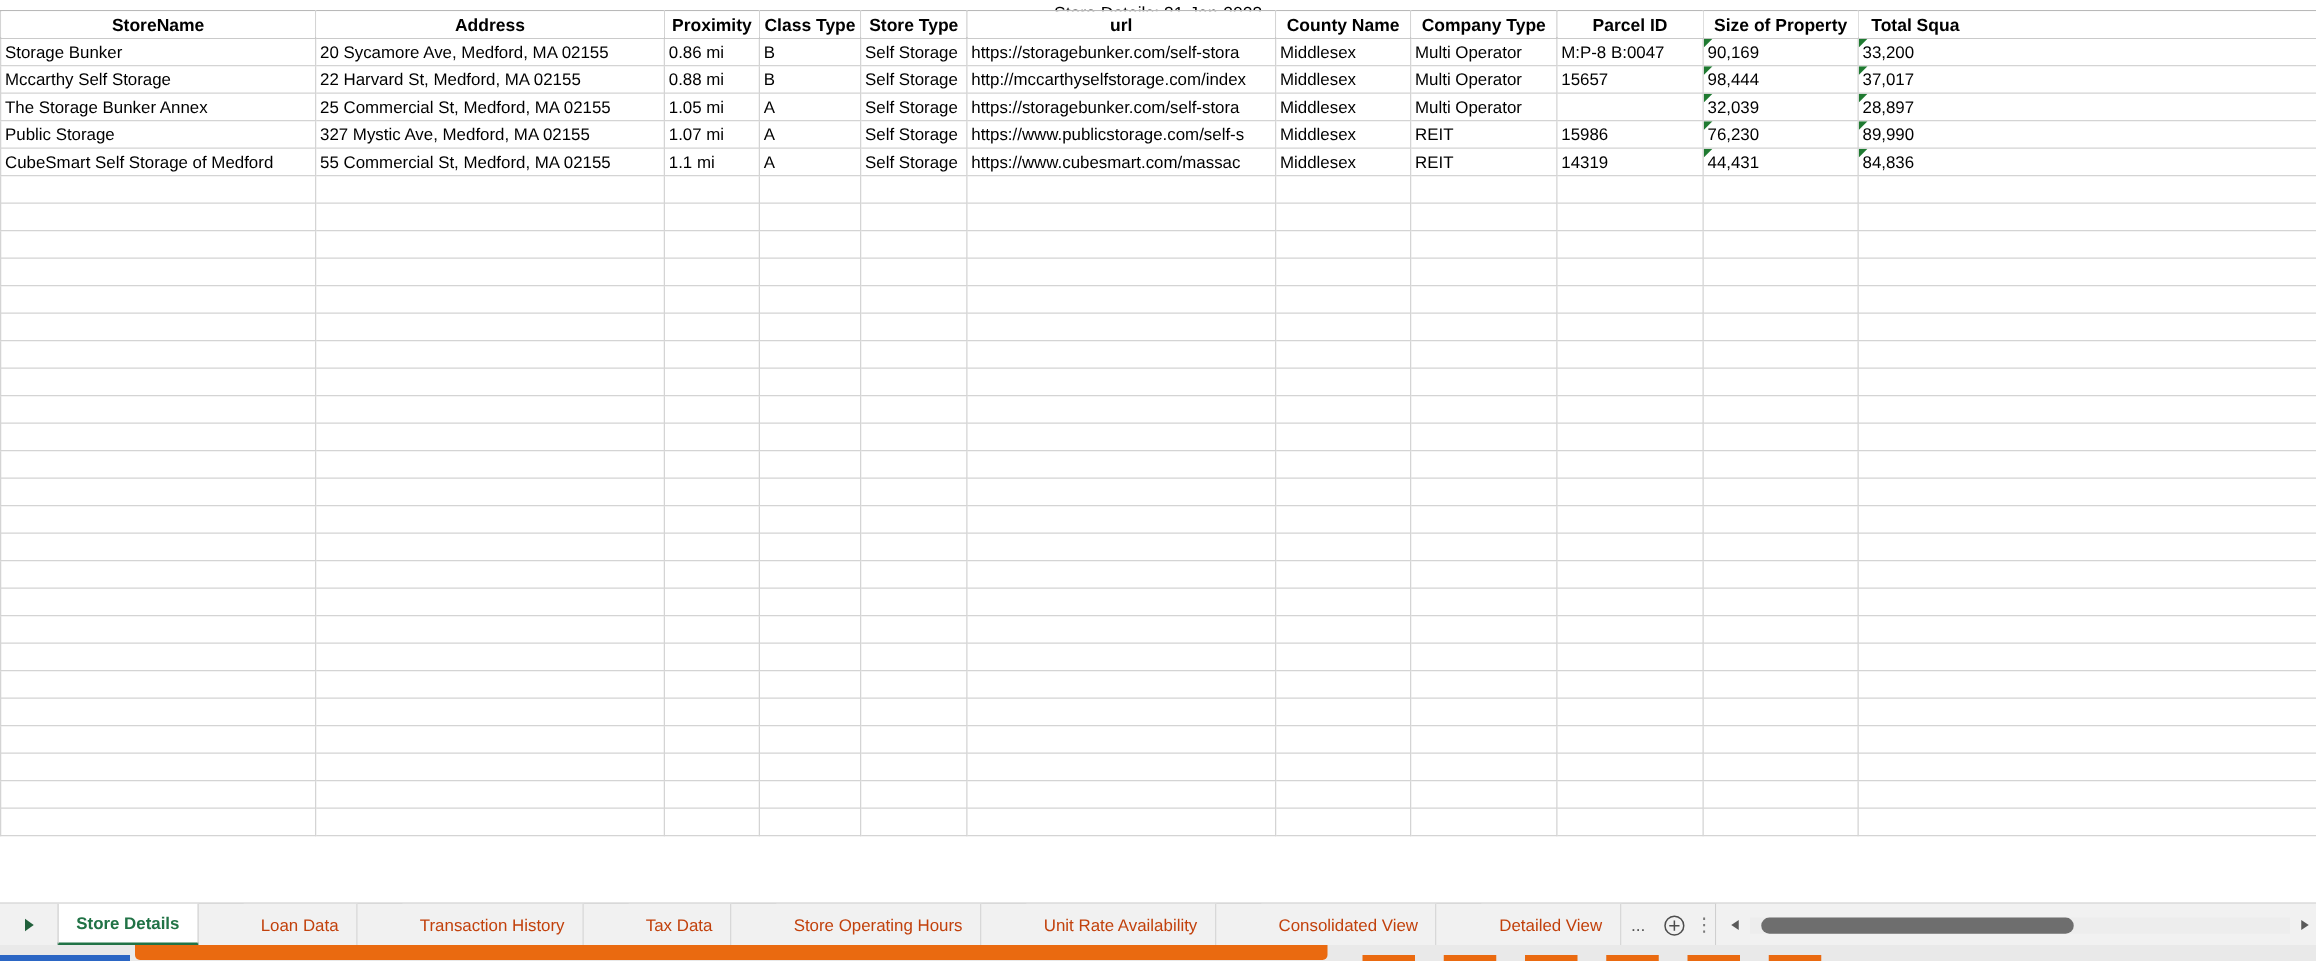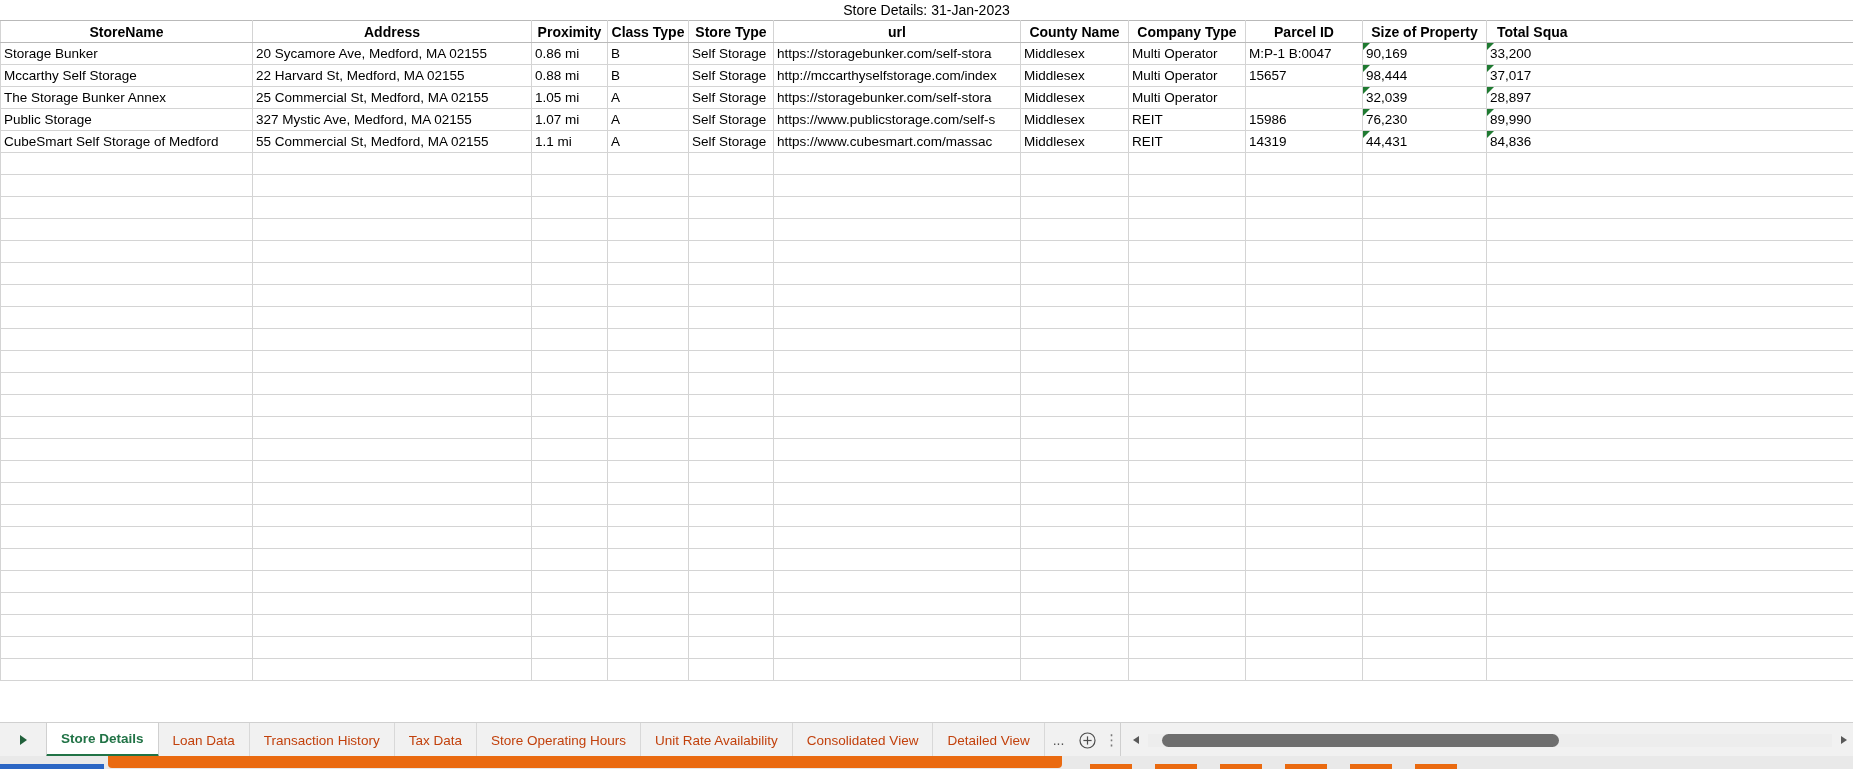--- a/index.html
+++ b/index.html
@@ -29,21 +29,21 @@
     font-weight: normal;
     font-size: 14px;
     color: #000;
     white-space: nowrap;
   }
 
   
   #grid-wrap {
     position: absolute;
     left: 0;
-    top: 20px;
+    top: 8px;
     width: 1853px;
     height: 702px;
     overflow: hidden;
   }
   table.grid {
     border-collapse: collapse;
     table-layout: fixed;
     width: 1853px;
   }
   table.grid td, table.grid th {
@@ -288,21 +288,21 @@
     <tbody id="grid-body">
         <tr>
           <td class="clip">Storage Bunker</td>
           <td class="clip">20 Sycamore Ave, Medford, MA 02155</td>
           <td>0.86 mi</td>
           <td>B</td>
           <td>Self Storage</td>
           <td class="clip">https://storagebunker.com/self-stora</td>
           <td class="clip">Middlesex</td>
           <td>Multi Operator</td>
-          <td>M:P-1 B:0047</td>
+          <td>M:P-8 B:0047</td>
           <td class="flag">90,169</td>
           <td class="flag">33,200</td>
         </tr>
         <tr>
           <td class="clip">Mccarthy Self Storage</td>
           <td class="clip">22 Harvard St, Medford, MA 02155</td>
           <td>0.88 mi</td>
           <td>B</td>
           <td>Self Storage</td>
           <td class="clip">http://mccarthyselfstorage.com/index</td>
@@ -666,21 +666,21 @@
       </tbody>
   </table>
 </div>
 
 <div id="tabbar">
 
   <div class="nav-arrows">
     <span class="tri-right"></span>
   </div>
 
-  <div id="tab-list" style="display:flex;">
+  <div id="tab-list" style="display:flex;gap:36px;">
       <div class="sheet-tab active">Store Details</div>
       <div class="sheet-tab">Loan Data</div>
       <div class="sheet-tab">Transaction History</div>
       <div class="sheet-tab">Tax Data</div>
       <div class="sheet-tab">Store Operating Hours</div>
       <div class="sheet-tab">Unit Rate Availability</div>
       <div class="sheet-tab">Consolidated View</div>
       <div class="sheet-tab">Detailed View</div>
     </div>
 

